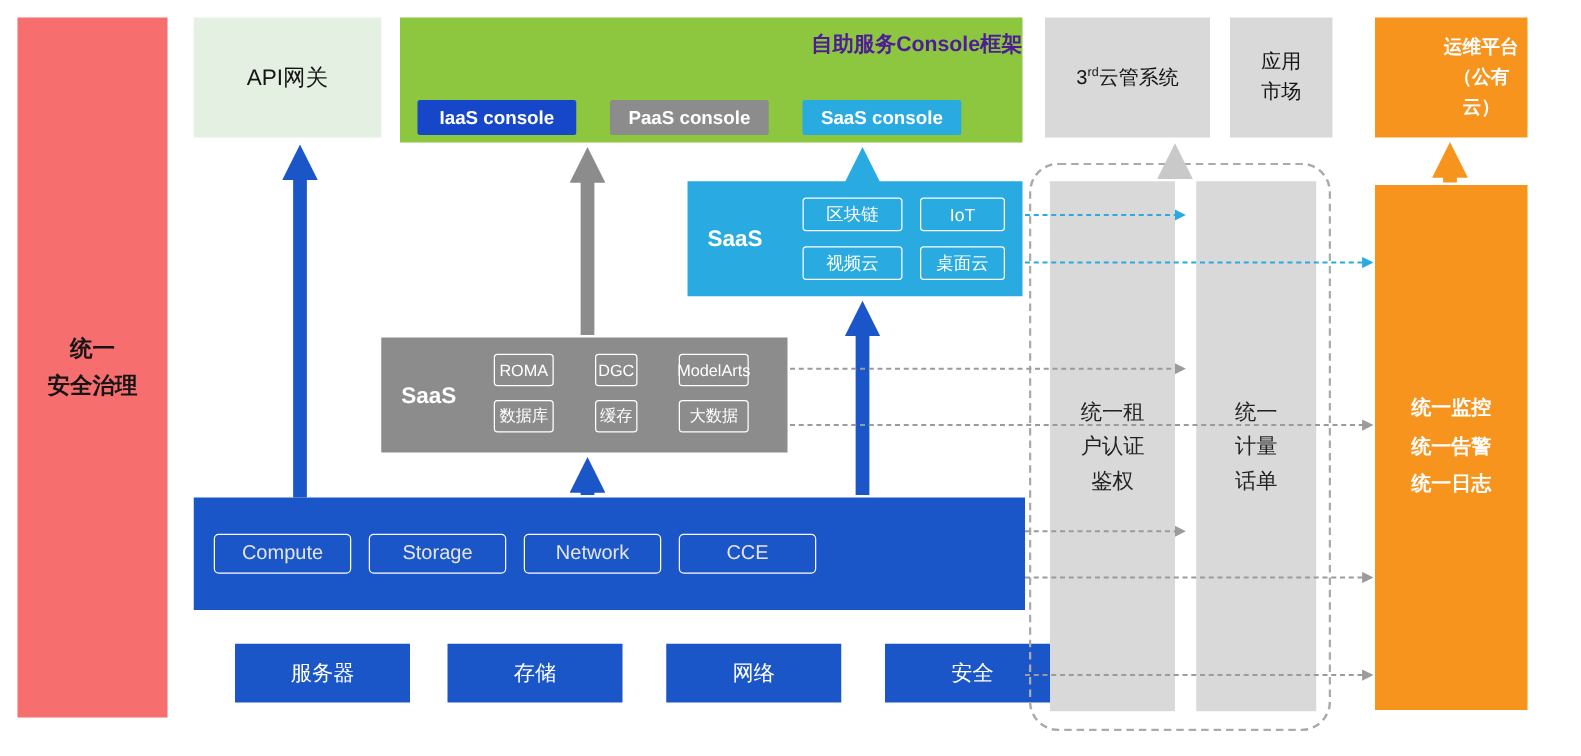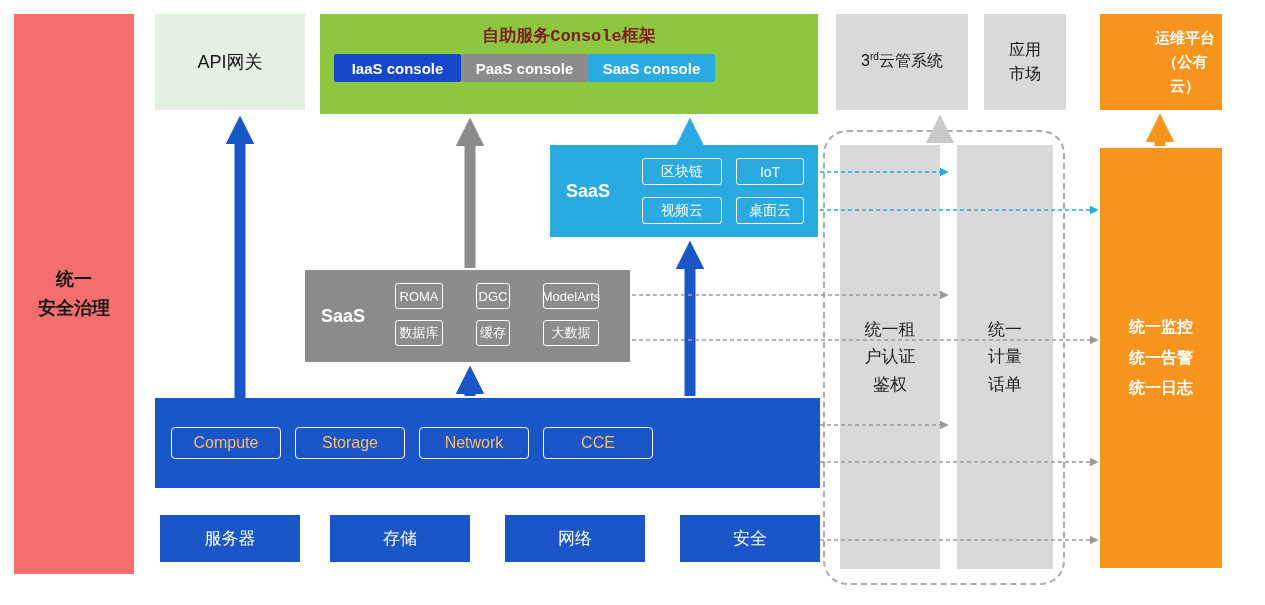--- a/index.html
+++ b/index.html
@@ -13,23 +13,23 @@
   
   .red-bar { left:14px; top:14px; width:120px; height:560px; background:#F66E6E;
              font-size:18px; font-weight:bold; color:#151515; line-height:1.6; }
 
   
   .api-box { left:155px; top:14px; width:150px; height:96px; background:#E4F1E2;
              font-size:18px; color:#151515; }
 
   
   .console-box { left:320px; top:14px; width:498px; height:100px; background:#8DC63F; }
-  .console-title { position:absolute; left:0; right:0; top:10px; text-align:center;
-                   font-size:17px; font-weight:bold; color:#7f1d1d;font-family:Liberation Mono, monospace; }
-  .console-chips { position:absolute; left:14px; top:40px; display:flex; }
+  .console-title { position:absolute; left:0; right:0; top:10px; text-align:right;
+                   font-size:17px; font-weight:bold; color:#4c1d95; }
+  .console-chips { position:absolute; left:14px; top:66px; display:flex; gap:27px; }
   .console-chip { width:127px; height:28px; display:flex; align-items:center; justify-content:center;
                   color:#fff; font-size:15px; font-weight:bold; border-radius:2px; }
   .chip-iaas { background:#1747C9; }
   .chip-paas { background:#8C8C8C; }
   .chip-saas { background:#29ABE2; }
 
   
   .third-box { left:836px; top:14px; width:132px; height:96px; background:#D9D9D9;
                font-size:16px; color:#151515; }
   .third-box sup { font-size:10px; }
@@ -53,25 +53,25 @@
                 color:#fff; font-size:18px; font-weight:bold; }
   .paas-chips { position:absolute; left:66px; top:13px; display:grid;
                 grid-template-columns:72px 58px 80px; gap:11px 9px; }
   .paas-chips .wchip { height:26px; font-size:13px;margin-left:24px; }
 
   
   .infra-box { left:155px; top:398px; width:665px; height:90px; background:#1A56C8;
                display:flex; align-items:center; padding-left:16px; color:#fff; }
   .infra-label { font-size:18px; font-weight:bold; margin-right:20px; }
   .infra-chips { display:flex; gap:14px; }
-  .infra-chip { border:1.5px solid #fff; border-radius:4px; color:#fdba74; font-size:16px;
+  .infra-chip { border:1.5px solid #fff; border-radius:4px; color:#e5e5e5; font-size:16px;
                 padding:6px 0; width:110px; text-align:center; }
 
   
-  .res-box { top:515px; width:140px; height:47px; background:#1A56C8; color:#fff; font-size:17px; }
+  .res-box { top:515px; width:140px; height:47px; background:#1A56C8; color:#fff; font-size:17px;margin-left:28px; }
   .res-0 { left:160px; } .res-1 { left:330px; } .res-2 { left:505px; } .res-3 { left:680px; }
 
   
   .dashed-box { left:823px; top:130px; width:242px; height:455px;
                 border:2px dashed #ABABAB; border-radius:24px; }
   .auth-bar { left:840px; top:145px; width:100px; height:424px; background:#D9D9D9;
               font-size:17px; color:#222; line-height:1.6; }
   .billing-bar { left:957px; top:145px; width:96px; height:424px; background:#D9D9D9;
                  font-size:17px; color:#222; line-height:1.6; }
 

